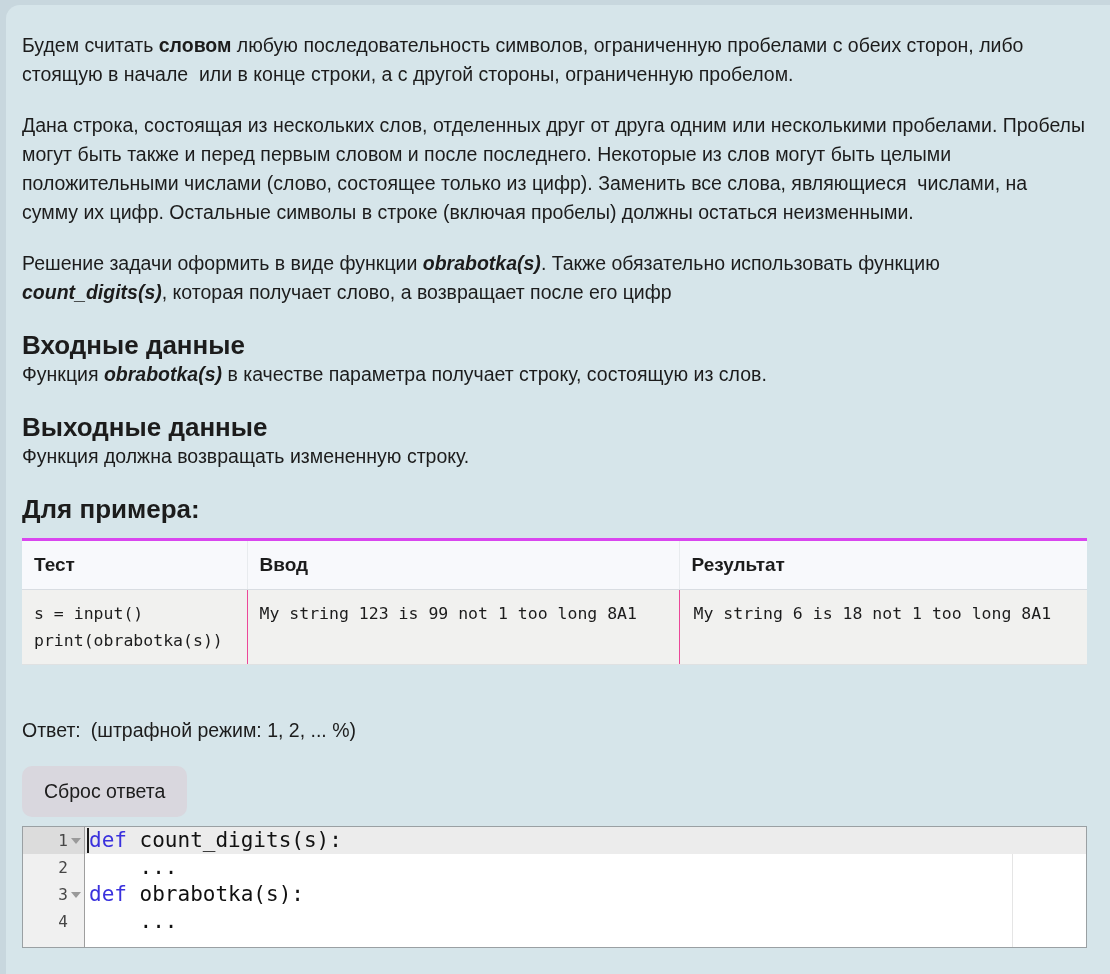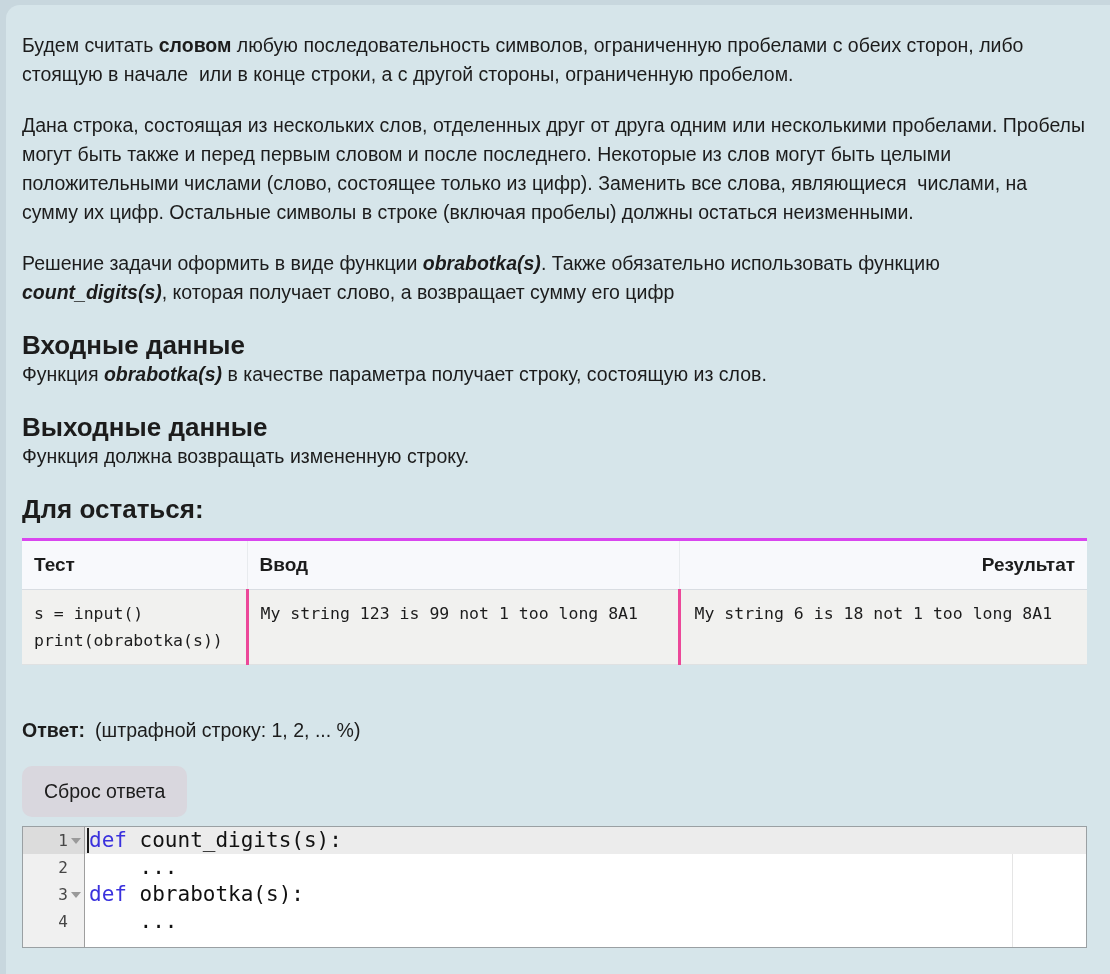--- a/index.html
+++ b/index.html
@@ -46,39 +46,39 @@
   }
   table.example th {
     background: #f8f9fc;
     text-align: left;
     font-size: 19px;
     padding: 13px 12px;
     border-top: 3px solid #d946ef;
     border-bottom: 1px solid #d9dde2;
     border-right: 1px solid #e8ebee;
   }
-  table.example th:last-child { border-right: none; text-align: right; }
+  table.example th:last-child { border-right: none; }
   table.example td {
     background: #f1f1ef;
     font-family: "DejaVu Sans Mono", monospace;
     font-size: 16.5px;
     line-height: 27px;
     vertical-align: top;
     padding: 10px 12px;
-    border-right: 3px solid #ec4899;
+    border-right: 1px solid #ec4899;
     border-bottom: 1px solid #dfe1e2;
     white-space: pre-wrap;
   }
   table.example td:last-child { border-right: none; padding-left: 14px; }
   .answer-line {
     margin-top: 51px;
     font-size: 19.5px;
     line-height: 29px;
   }
-  .answer-line .lbl { font-weight: bold; }
+  .answer-line .lbl { font-weight: normal; }
   .answer-line .pen { margin-left: 10px; }
   .reset-btn {
     display: block;
     margin-top: 21px;
     height: 51px;
     padding: 0 22px;
     background: #d9d7de;
     border: none;
     border-radius: 10px;
     font-family: "Liberation Sans", sans-serif;
@@ -152,29 +152,29 @@
 </head>
 <body>
 
 <div class="panel">
   <div class="content">
 
     <p class="para"><span>Будем считать </span><b>словом</b><span> любую последовательность символов, ограниченную пробелами с обеих сторон, либо стоящую в начале  или в конце строки, а с другой стороны, ограниченную пробелом.</span></p>
 
     <p class="para">Дана строка, состоящая из нескольких слов, отделенных друг от друга одним или несколькими пробелами. Пробелы могут быть также и перед первым словом и после последнего. Некоторые из слов могут быть целыми положительными числами (слово, состоящее только из цифр). Заменить все слова, являющиеся  числами, на сумму их цифр. Остальные символы в строке (включая пробелы) должны остаться неизменными.</p>
 
-    <p class="para"><span>Решение задачи оформить в виде функции </span><span class="fn">obrabotka(s)</span><span>. Также обязательно использовать функцию </span><span class="fn">count_digits(s)</span><span>, которая получает слово, а возвращает сумму его цифр</span></p>
+    <p class="para"><span>Решение задачи оформить в виде функции </span><span class="fn">obrabotka(s)</span><span>. Также обязательно использовать функцию </span><span class="fn">count_digits(s)</span><span>, которая получает слово, а возвращает после его цифр</span></p>
 
     <h3 class="sec">Входные данные</h3>
     <p class="para tight"><span>Функция </span><span class="fn">obrabotka(s)</span><span> в качестве параметра получает строку, состоящую из слов.</span></p>
 
     <h3 class="sec">Выходные данные</h3>
     <p class="para tight">Функция должна возвращать измененную строку.</p>
 
-    <h3 class="sec">Для остаться:</h3>
+    <h3 class="sec">Для примера:</h3>
 
     <table class="example">
       <colgroup>
           <col style="width:225px">
           <col style="width:432px">
           <col style="width:408px">
         </colgroup>
       <thead>
         <tr>
           <th>Тест</th>
@@ -185,21 +185,21 @@
       <tbody>
         <tr>
           <td>s = input()
 print(obrabotka(s))</td>
           <td>My string 123 is 99 not 1 too long 8A1</td>
           <td>My string 6 is 18 not 1 too long 8A1</td>
         </tr>
       </tbody>
     </table>
 
-    <div class="answer-line"><span class="lbl">Ответ:</span><span class="pen">(штрафной строку: 1, 2, ... %)</span></div>
+    <div class="answer-line"><span class="lbl">Ответ:</span><span class="pen">(штрафной режим: 1, 2, ... %)</span></div>
 
     <button class="reset-btn">Сброс ответа</button>
 
     <div class="editor">
       <div class="gutter">
         <div class="gcell active">
             <span>1</span>
             <span class="fold-slot">
               <span class="fold-arrow"></span>
             </span>

